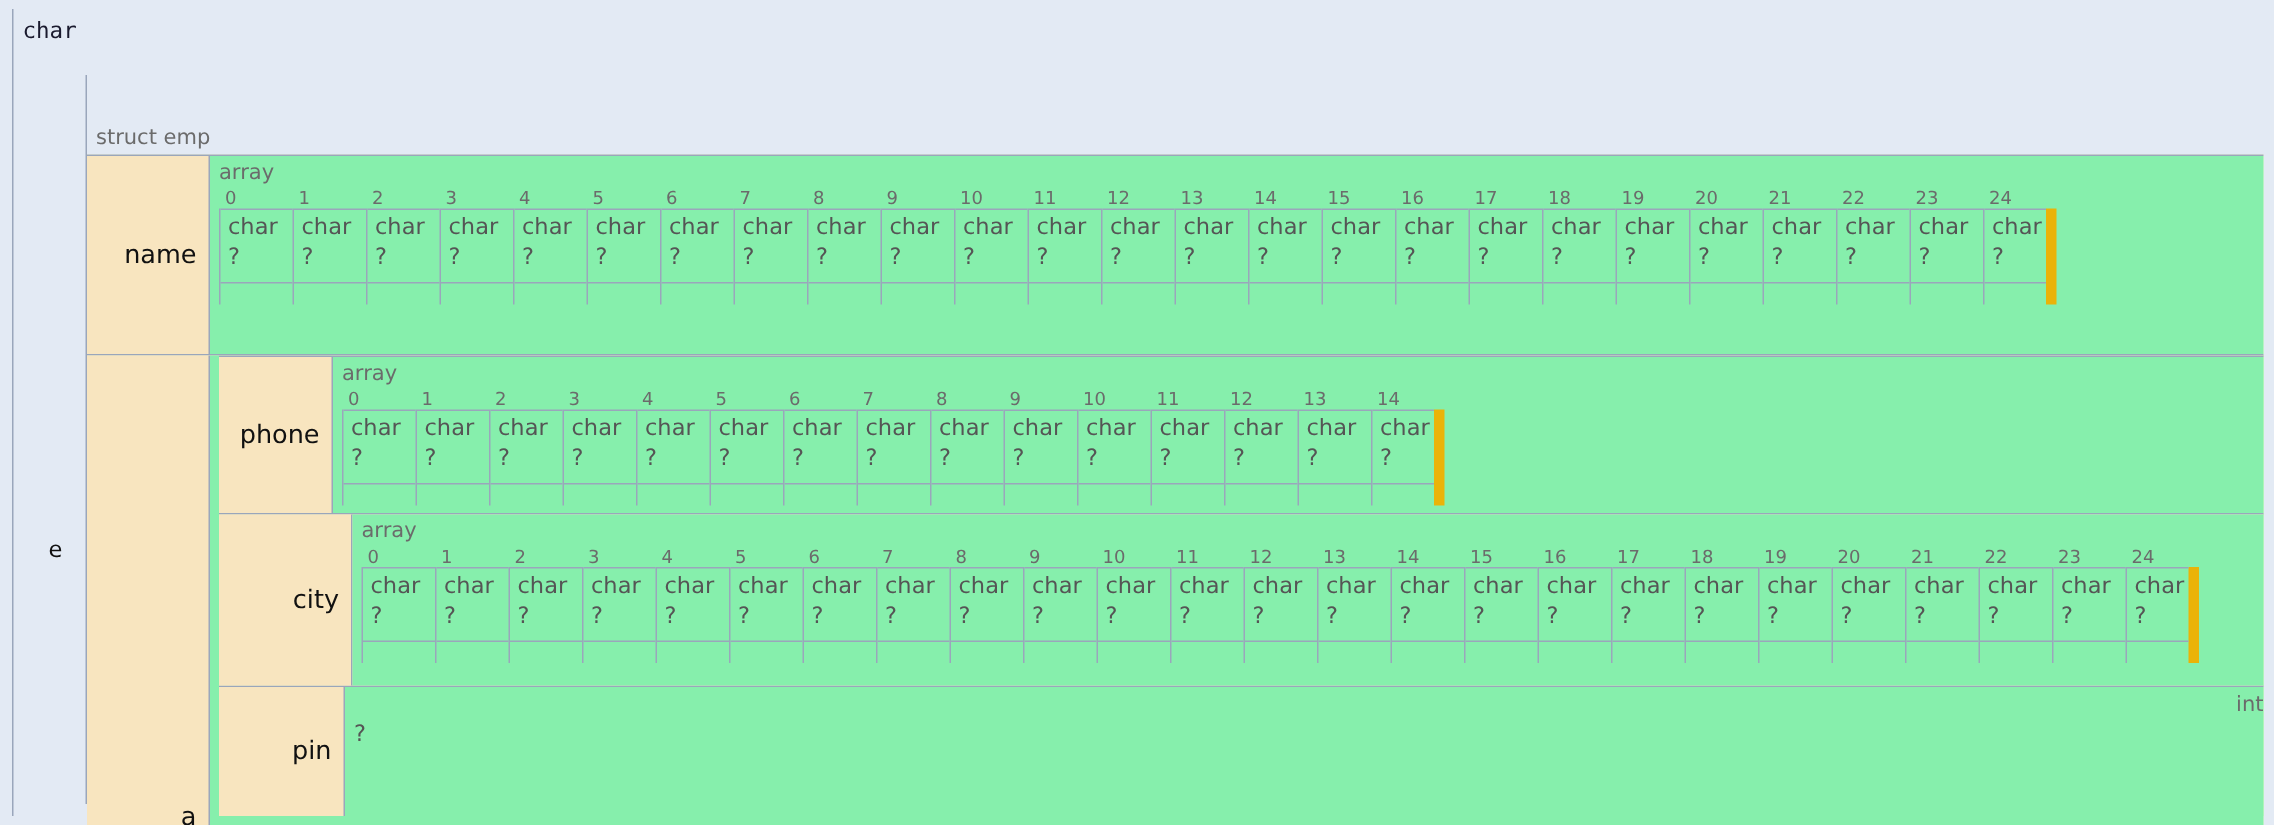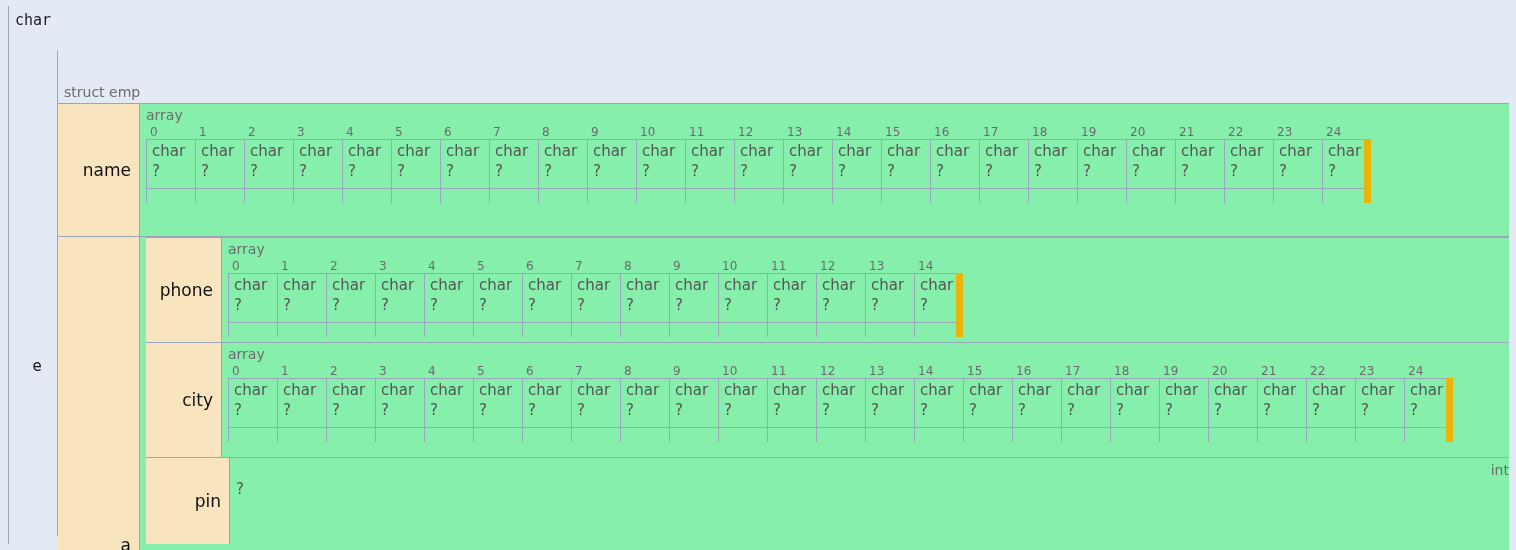--- a/index.html
+++ b/index.html
@@ -498,21 +498,21 @@
                             <div class="cell-type">char</div>
                             <div class="cell-val">?</div>
                           </div>
                         </div>
                       </div>
                   </div>
                 </div>
               </div>
 
               <div class="member-row" style="height:115px;">
-                <div class="member-name" style="width:76px;">city</div>
+                <div class="member-name" style="width:89px;">city</div>
                 <div class="member-value">
                   <div class="array-title">array</div>
                   <div class="array-wrap">
                     <div class="array-cells" id="cells-city">
                         <div class="cell">
                           <div class="cell-index">0</div>
                           <div class="cell-box">
                             <div class="cell-type">char</div>
                             <div class="cell-val">?</div>
                           </div>

